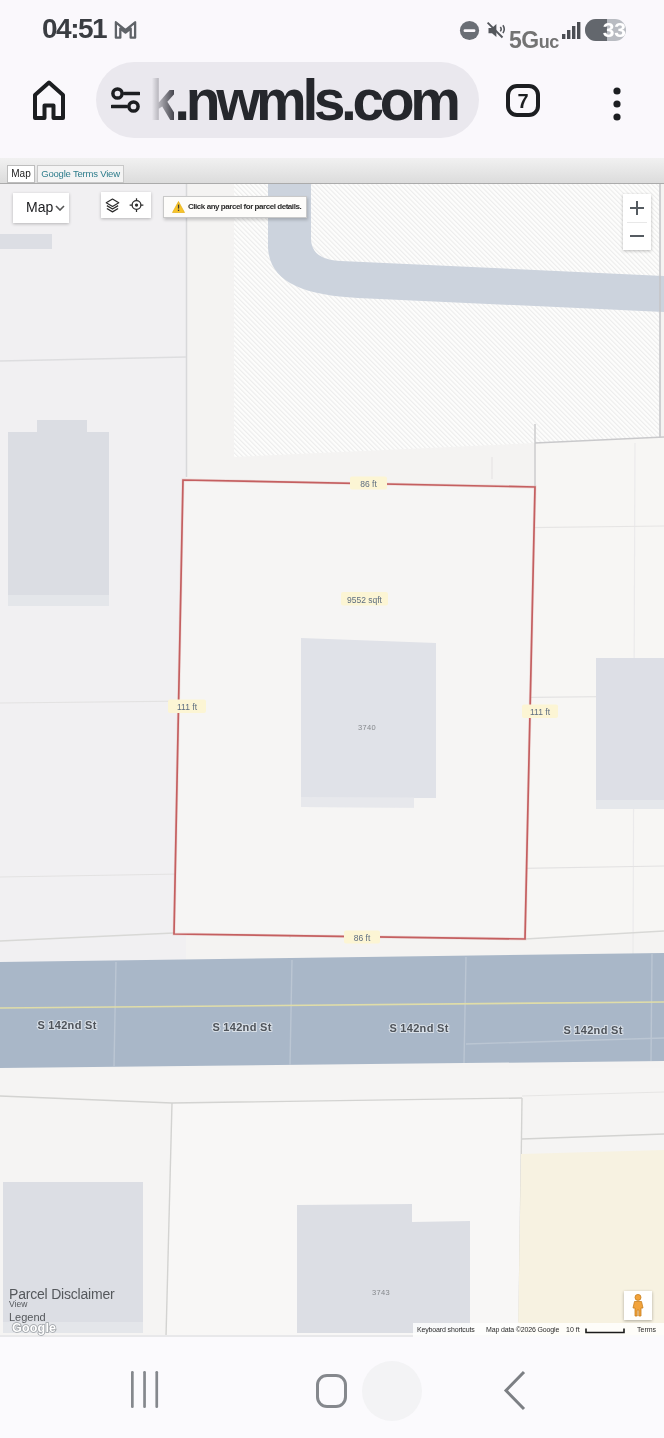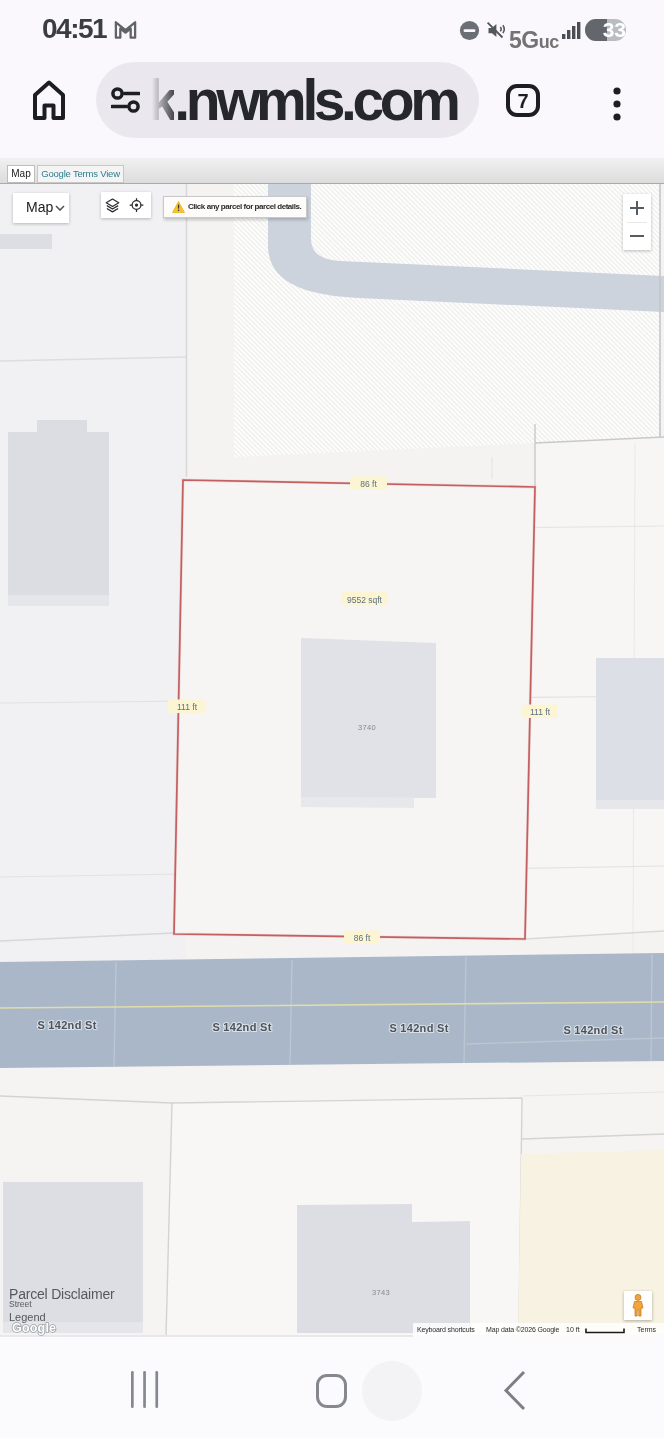--- a/index.html
+++ b/index.html
@@ -240,21 +240,21 @@
       <svg class="abs" style="left:6px;top:6px;" width="16" height="16" viewBox="0 0 16 16">
           <path d="M8 1 V15 M1 8 H15" stroke="#555B61" stroke-width="2"></path>
         </svg>
       <div class="abs" style="left:4px;top:28px;width:20px;height:1px;background:#E8E8E8;"></div>
       <svg class="abs" style="left:6px;top:34px;" width="16" height="16" viewBox="0 0 16 16">
           <path d="M1 8 H15" stroke="#555B61" stroke-width="2"></path>
         </svg>
     </div>
 
     <div class="abs" style="left:9px;top:1286px;font-size:14px;letter-spacing:-0.2px;color:#55585C;">Parcel Disclaimer</div>
-    <div class="abs" style="left:9px;top:1299px;font-size:8.5px;color:#55585C;">Street</div>
+    <div class="abs" style="left:9px;top:1299px;font-size:8.5px;color:#55585C;">View</div>
     <div class="abs" style="left:9px;top:1311px;font-size:11px;color:#55585C;">Legend</div>
 
     <svg class="abs" style="left:11px;top:1318px;" width="50" height="18" viewBox="0 0 50 18">
       <text x="1" y="14" font-family="Liberation Sans, sans-serif" font-size="12.5" font-weight="bold" fill="#FFFFFF" stroke="#9CA0A5" stroke-width="1.5" style="paint-order:stroke" letter-spacing="0.2">Google</text>
     </svg>
 
     <div class="abs" style="left:624px;top:1291px;width:28px;height:29px;background:#FFFFFF;box-shadow:0 1px 3px rgba(0,0,0,0.3);"></div>
 
     <svg class="abs" style="left:631px;top:1294px;" width="14" height="23" viewBox="0 0 14 23">
       <circle cx="7" cy="3.4" r="3" fill="#F2A33B" stroke="#C77F1F" stroke-width="0.8"></circle>

